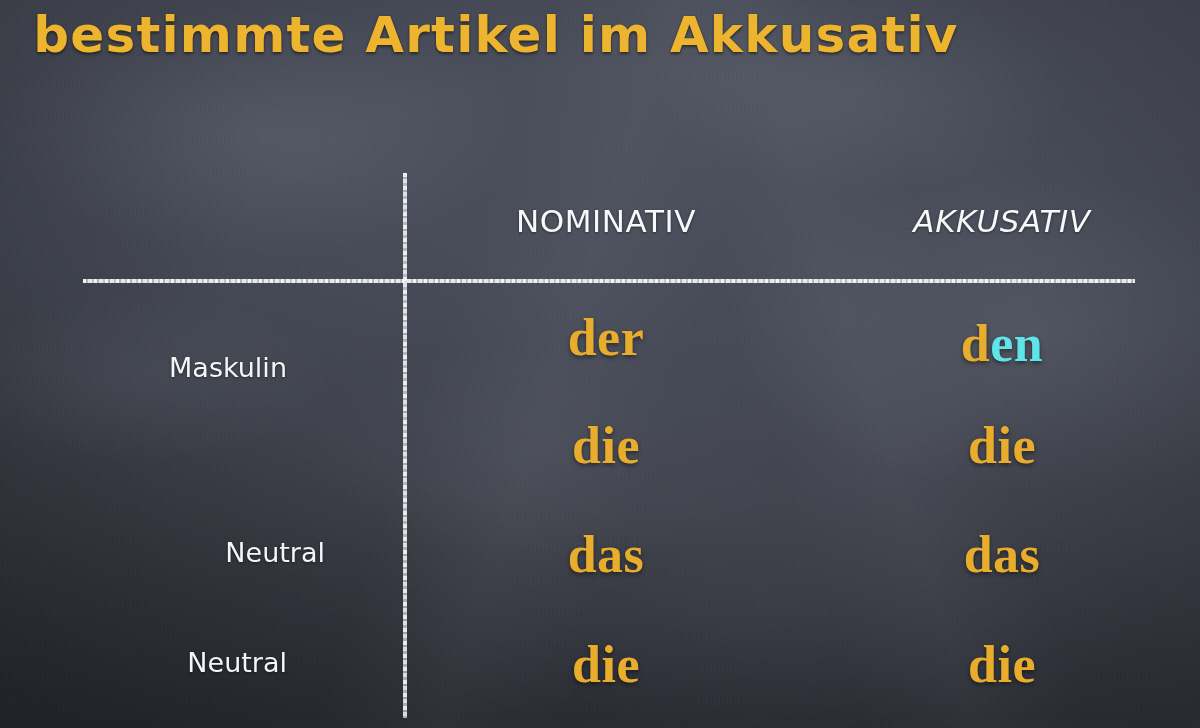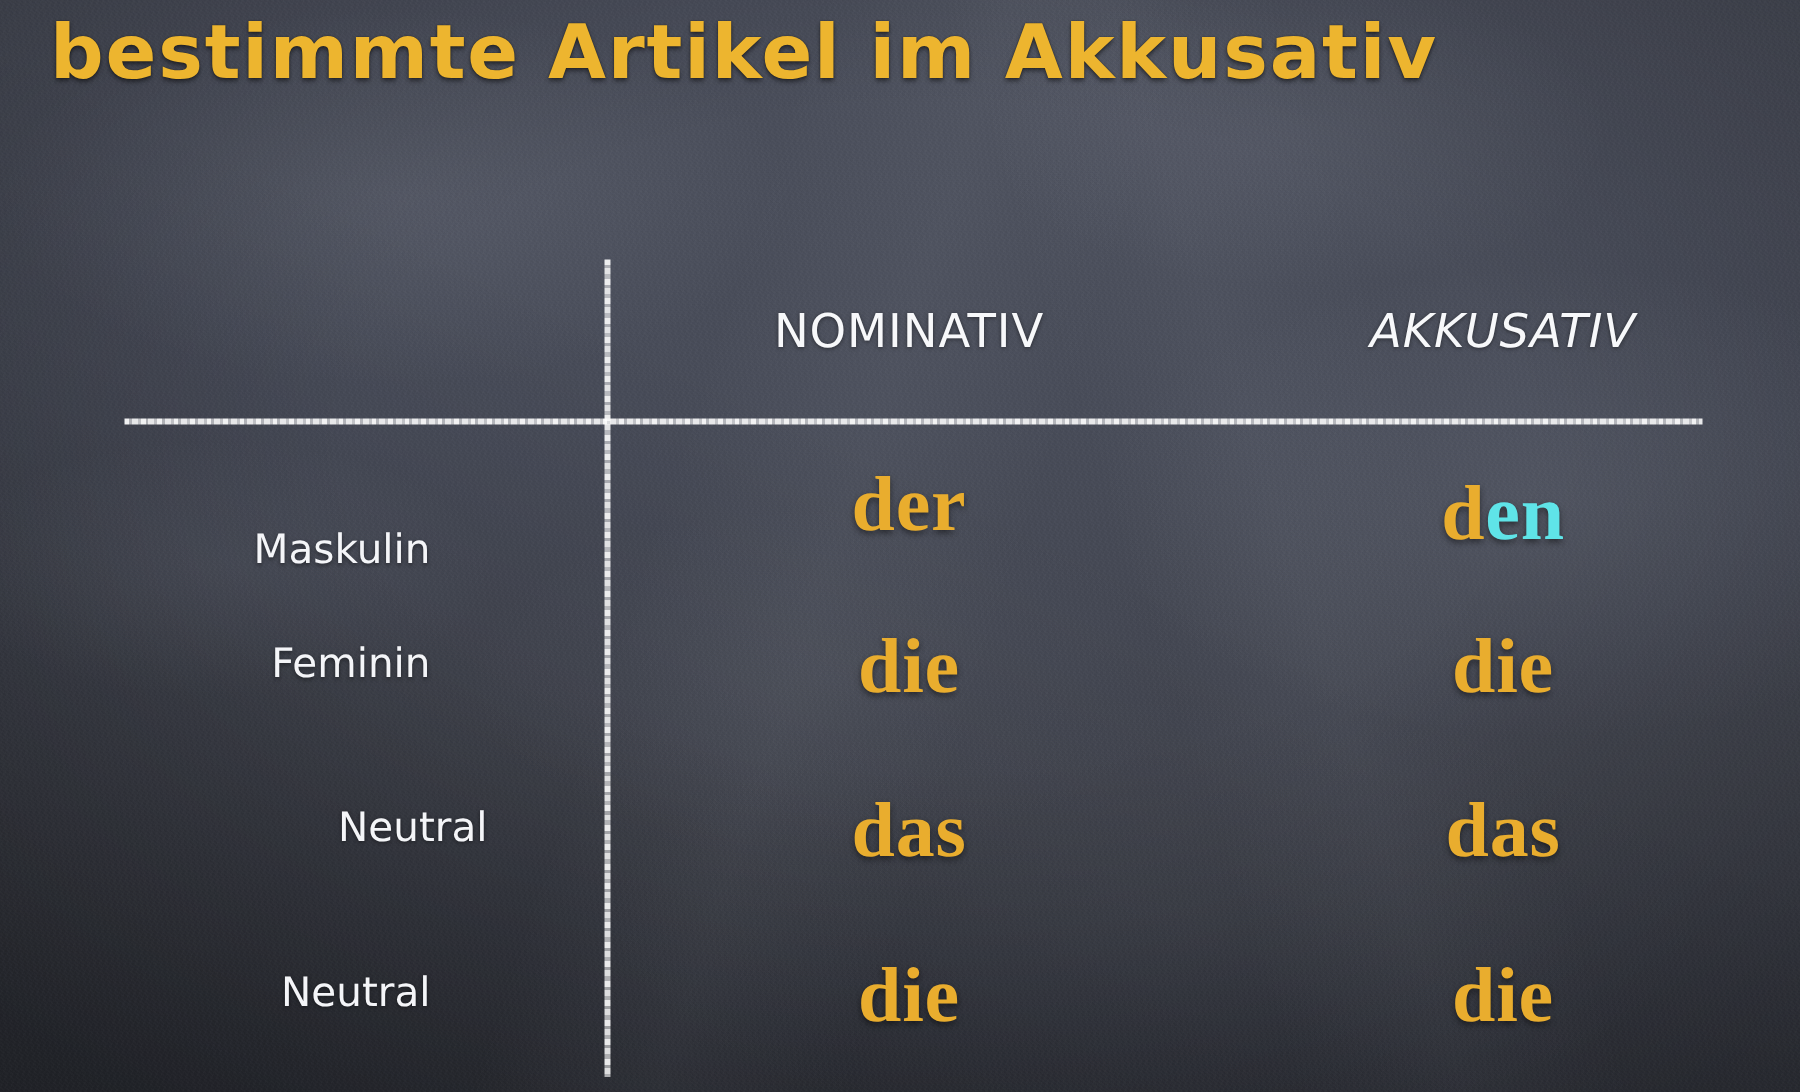--- a/index.html
+++ b/index.html
@@ -148,21 +148,20 @@
 
   <div class="grid">
 
     <div class="cell col-nom header" style="top:221px;">NOMINATIV</div>
     <div class="cell col-akk header" style="top:221px;font-style:italic;">AKKUSATIV</div>
 
     <div class="cell col-label rowlabel" style="top:335px;margin-top:32px;">Maskulin</div>
     <div class="cell col-nom article" style="top:337px;">der</div>
     <div class="cell col-akk article" style="top:343px;"><span>d</span><span class="hl">en</span></div>
 
-    <div class="cell col-label rowlabel" style="top:443px;">Feminin</div>
     <div class="cell col-nom article" style="top:445px;">die</div>
     <div class="cell col-akk article" style="top:445px;">die</div>
 
     <div class="cell col-label rowlabel" style="top:552px;margin-left:38px;">Neutral</div>
     <div class="cell col-nom article" style="top:554px;">das</div>
     <div class="cell col-akk article" style="top:554px;">das</div>
 
     <div class="cell col-label rowlabel" style="top:662px;">Neutral</div>
     <div class="cell col-nom article" style="top:664px;">die</div>
     <div class="cell col-akk article" style="top:664px;">die</div>

